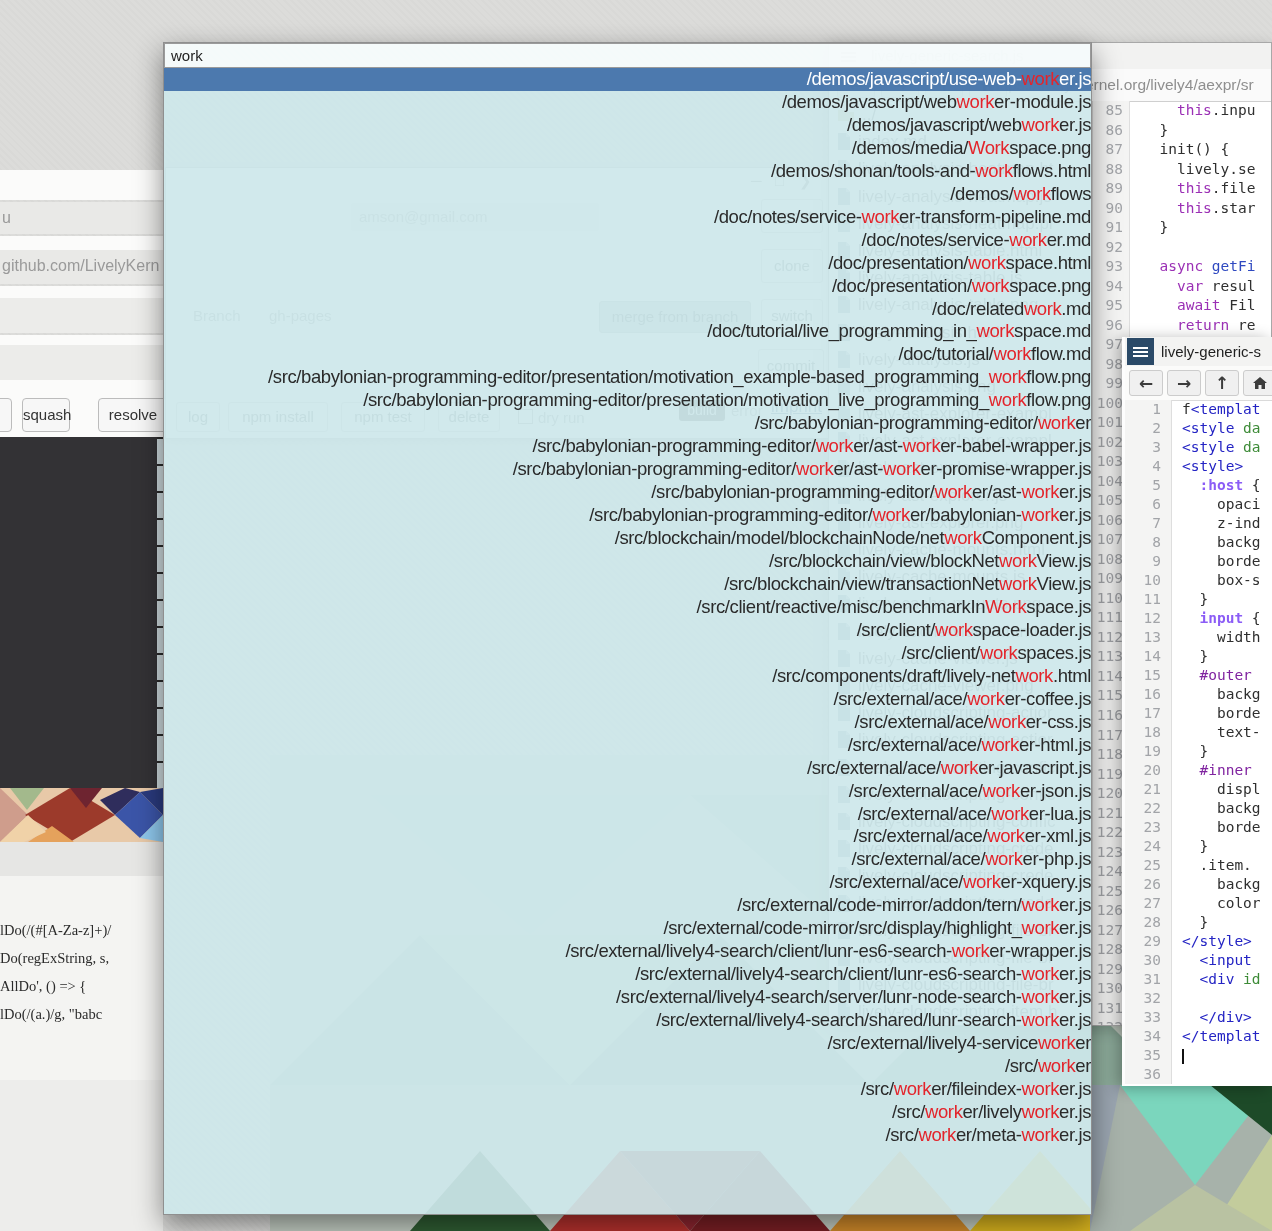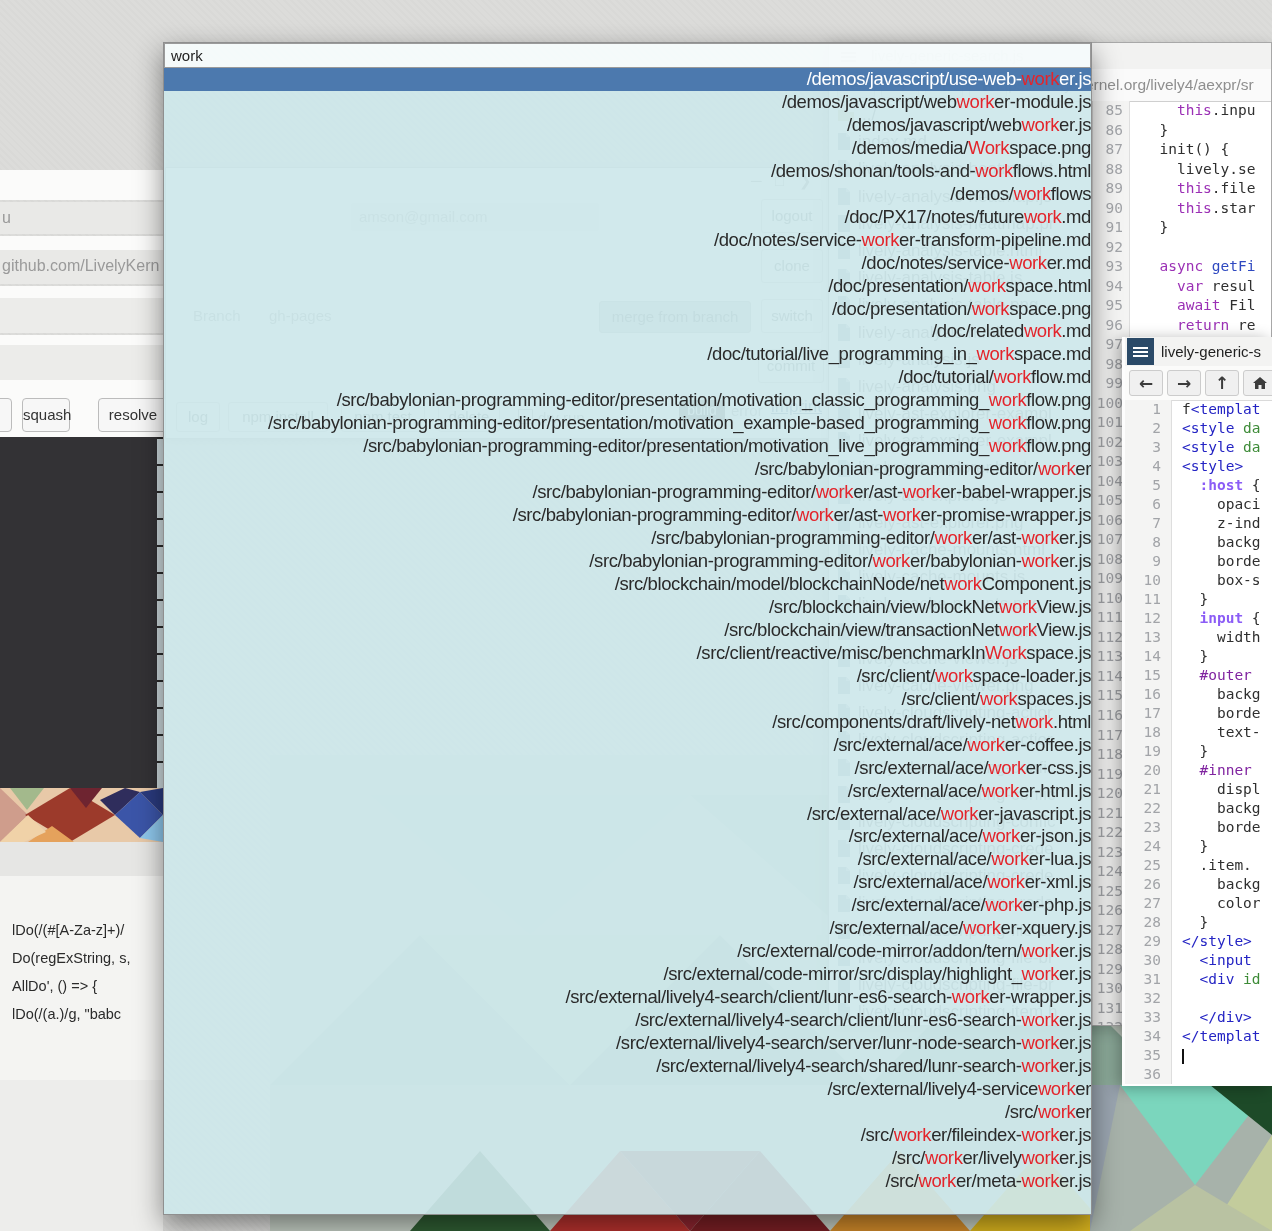--- a/index.html
+++ b/index.html
@@ -10,21 +10,21 @@
   
   .lrow{left:0;width:163px;overflow:hidden;}
   .lgray{background:#e9e9e7;}
   .lwhite{background:#fbfbfa;}
   .lfield{color:#9a9a9a;font-size:16px;line-height:32px;padding-left:2px;white-space:nowrap;}
   .lbtn{position:absolute;top:398px;height:34px;background:#f7f7f7;border:1px solid #bcbcbc;border-radius:4px;
     font-size:15px;color:#333;text-align:center;line-height:32px;box-sizing:border-box;}
   #darkpanel{left:0;top:437px;width:157px;height:351px;background:#333235;}
   #ticks{left:157px;top:437px;width:6px;height:778px;background:
     repeating-linear-gradient(180deg,#2a2a2a 0 2px,#ccd8db 2px 27px);}
-  .lcode{left:12px;width:160px;height:24px;font-family:Liberation Sans, sans-serif;font-size:14.5px;color:#2b2b2b;
+  .lcode{left:0;width:160px;height:24px;font-family:Liberation Serif, serif;font-size:14.5px;color:#2b2b2b;
     white-space:pre;overflow:hidden;}
 
   
   #gitwin{left:165px;top:167px;width:667px;height:270px;background:#fdfdfd;border:1px solid #b5b5b5;
     box-shadow:2px 3px 8px rgba(0,0,0,.18);}
   .gbtn{position:absolute;background:#f4f4f4;border:1px solid #c9c9c9;border-radius:3px;color:#5f6b6d;
     font-size:15px;text-align:center;box-sizing:border-box;}
   .gtext{position:absolute;color:#8a9091;font-size:15px;white-space:nowrap;}
   #mergebtn{background:#bdc6c7;border-color:#a3acad;color:#4f5e60;}
   #buildchip{background:#4f4f4f;color:#eee;border-radius:3px;font-size:14px;text-align:center;line-height:21px;}
@@ -567,29 +567,27 @@
 
   <div class="abs" id="overlay">
     <input id="sinput" value="work" style="">
     <div id="sresults">
         <div class="srow sel"><span>/demos/javascript/use-web-</span><span class="hl">work</span><span>er.js</span></div>
         <div class="srow"><span>/demos/javascript/web</span><span class="hl">work</span><span>er-module.js</span></div>
         <div class="srow"><span>/demos/javascript/web</span><span class="hl">work</span><span>er.js</span></div>
         <div class="srow"><span>/demos/media/</span><span class="hl">Work</span><span>space.png</span></div>
         <div class="srow"><span>/demos/shonan/tools-and-</span><span class="hl">work</span><span>flows.html</span></div>
         <div class="srow"><span>/demos/</span><span class="hl">work</span><span>flows</span></div>
-        <div class="srow"><span>/doc/PX17/notes/future</span><span class="hl">work</span><span>.md</span></div>
         <div class="srow"><span>/doc/notes/service-</span><span class="hl">work</span><span>er-transform-pipeline.md</span></div>
         <div class="srow"><span>/doc/notes/service-</span><span class="hl">work</span><span>er.md</span></div>
         <div class="srow"><span>/doc/presentation/</span><span class="hl">work</span><span>space.html</span></div>
         <div class="srow"><span>/doc/presentation/</span><span class="hl">work</span><span>space.png</span></div>
         <div class="srow"><span>/doc/related</span><span class="hl">work</span><span>.md</span></div>
         <div class="srow"><span>/doc/tutorial/live_programming_in_</span><span class="hl">work</span><span>space.md</span></div>
         <div class="srow"><span>/doc/tutorial/</span><span class="hl">work</span><span>flow.md</span></div>
-        <div class="srow"><span>/src/babylonian-programming-editor/presentation/motivation_classic_programming_</span><span class="hl">work</span><span>flow.png</span></div>
         <div class="srow"><span>/src/babylonian-programming-editor/presentation/motivation_example-based_programming_</span><span class="hl">work</span><span>flow.png</span></div>
         <div class="srow"><span>/src/babylonian-programming-editor/presentation/motivation_live_programming_</span><span class="hl">work</span><span>flow.png</span></div>
         <div class="srow"><span>/src/babylonian-programming-editor/</span><span class="hl">work</span><span>er</span></div>
         <div class="srow"><span>/src/babylonian-programming-editor/</span><span class="hl">work</span><span>er/ast-</span><span class="hl">work</span><span>er-babel-wrapper.js</span></div>
         <div class="srow"><span>/src/babylonian-programming-editor/</span><span class="hl">work</span><span>er/ast-</span><span class="hl">work</span><span>er-promise-wrapper.js</span></div>
         <div class="srow"><span>/src/babylonian-programming-editor/</span><span class="hl">work</span><span>er/ast-</span><span class="hl">work</span><span>er.js</span></div>
         <div class="srow"><span>/src/babylonian-programming-editor/</span><span class="hl">work</span><span>er/babylonian-</span><span class="hl">work</span><span>er.js</span></div>
         <div class="srow"><span>/src/blockchain/model/blockchainNode/net</span><span class="hl">work</span><span>Component.js</span></div>
         <div class="srow"><span>/src/blockchain/view/blockNet</span><span class="hl">work</span><span>View.js</span></div>
         <div class="srow"><span>/src/blockchain/view/transactionNet</span><span class="hl">work</span><span>View.js</span></div>

